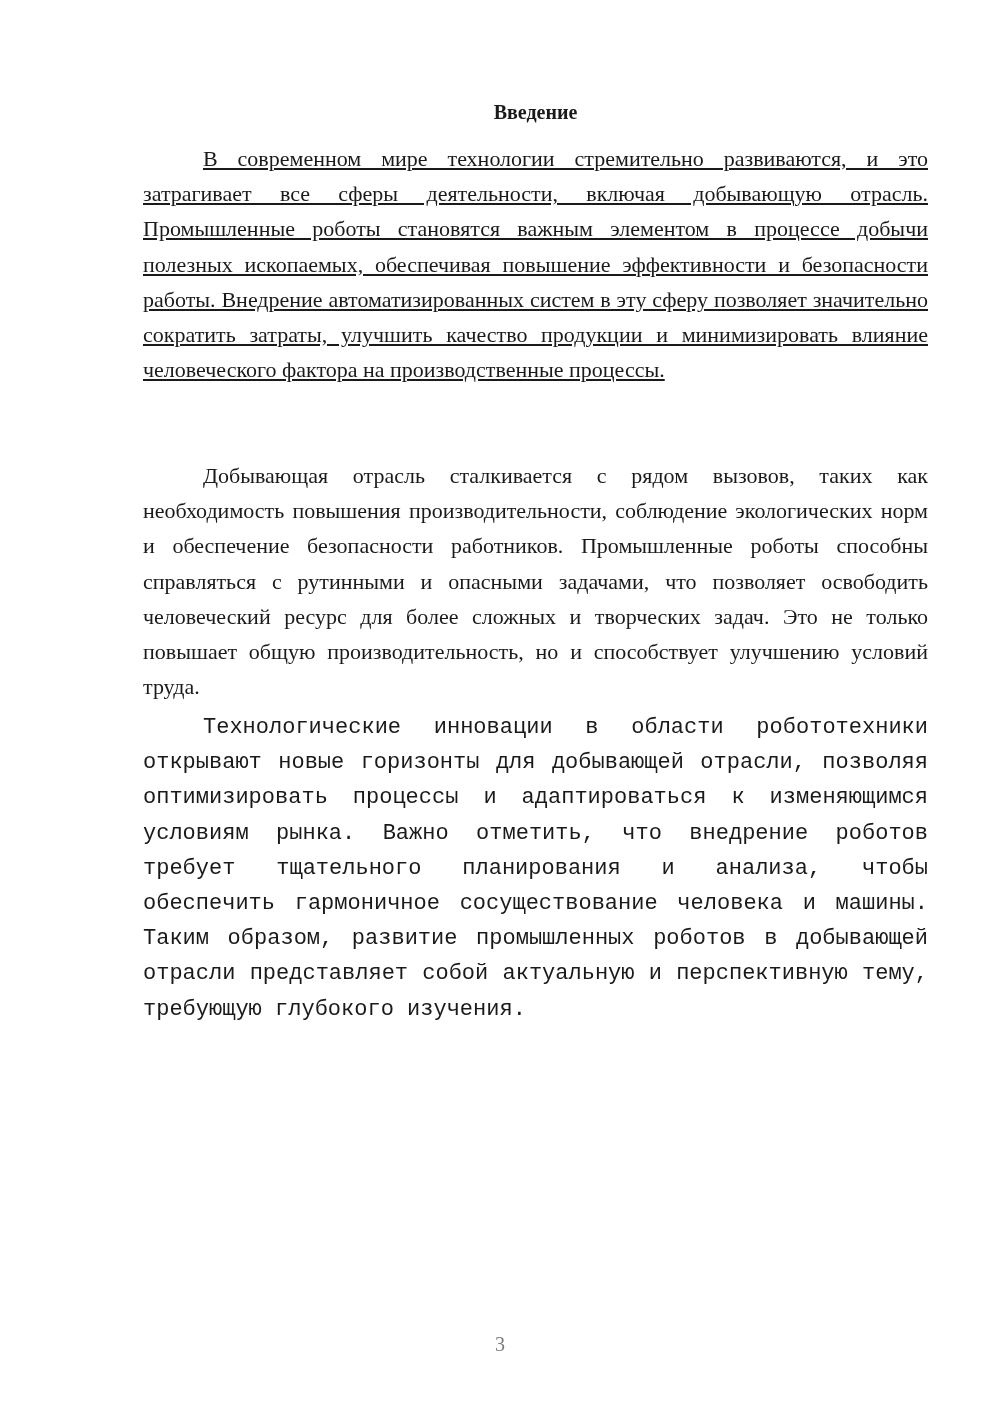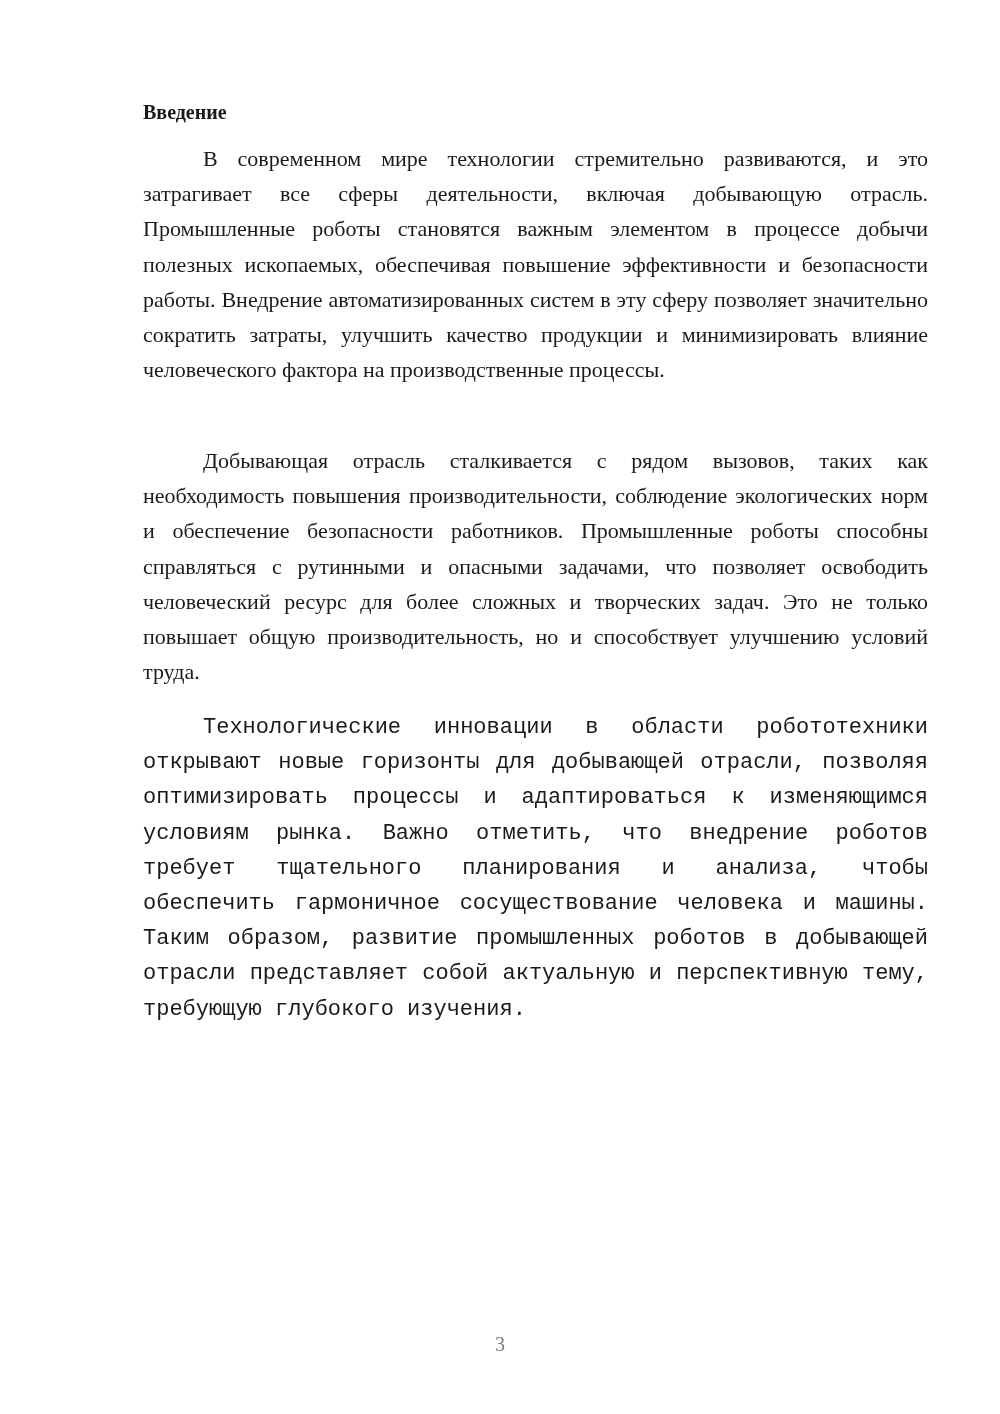--- a/index.html
+++ b/index.html
@@ -1,24 +1,24 @@
 <!DOCTYPE html>
 <html><head>
 <meta charset="utf-8">
 <style>
   html, body { margin:0; padding:0; background:#ffffff; }
   body { width:1000px; height:1414px; position:relative; overflow:hidden;
          font-family:"Liberation Serif", "DejaVu Serif", serif; color:#1a1a1a; }
   .page { position:absolute; left:143px; top:0; width:785px; }
-  .title { position:absolute; top:98px; left:0; width:785px; text-align:left;
+  .title { position:absolute; top:98px; left:0; width:785px; text-align:center;
            font-weight:bold; font-size:20px; line-height:28px; }
   .para { position:absolute; left:0; width:785px; font-size:22px; line-height:35.2px;
           text-align:justify; text-indent:60px; margin:0; }
-  .p1 { top:141px; }
-  .p2 { top:443px; }
+  .p1 { top:141px;text-decoration:underline; }
+  .p2 { top:458px; }
   .p3 { top:710px;font-family:Liberation Mono, monospace; }
   .pagenum { position:absolute; top:1333px; left:0; width:1000px; text-align:center;
              font-size:20px; color:#7a7a7a; }
 </style>
 </head>
 <body>
 
 <div class="page">
   <div class="title">Введение</div>
   <p class="para p1">В современном мире технологии стремительно развиваются, и это затрагивает все сферы деятельности, включая добывающую отрасль. Промышленные роботы становятся важным элементом в процессе добычи полезных ископаемых, обеспечивая повышение эффективности и безопасности работы. Внедрение автоматизированных систем в эту сферу позволяет значительно сократить затраты, улучшить качество продукции и минимизировать влияние человеческого фактора на производственные процессы.</p>

